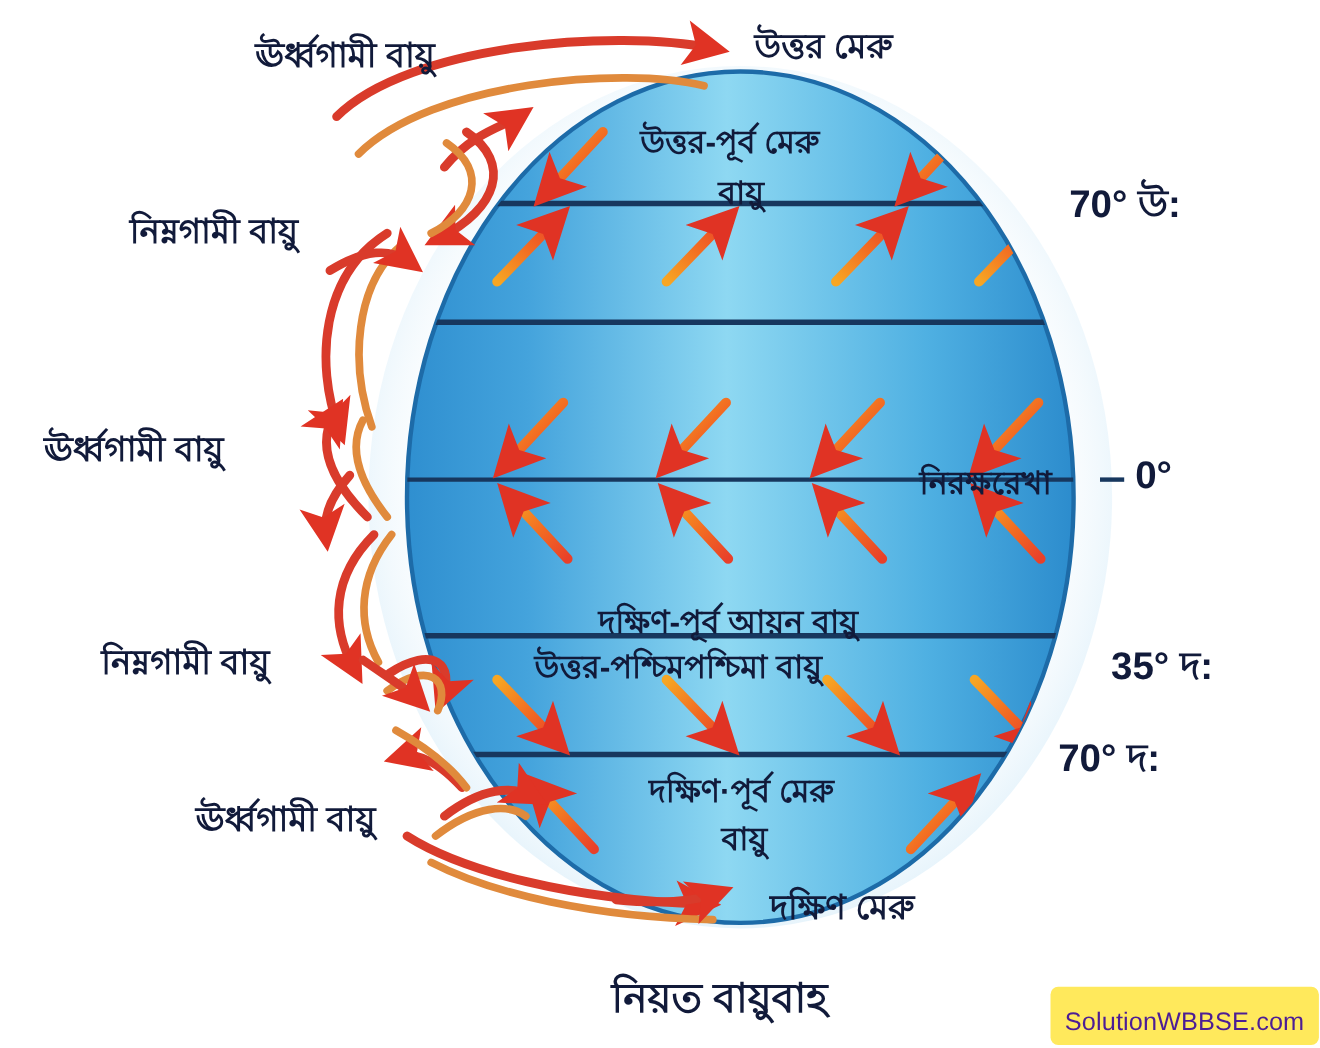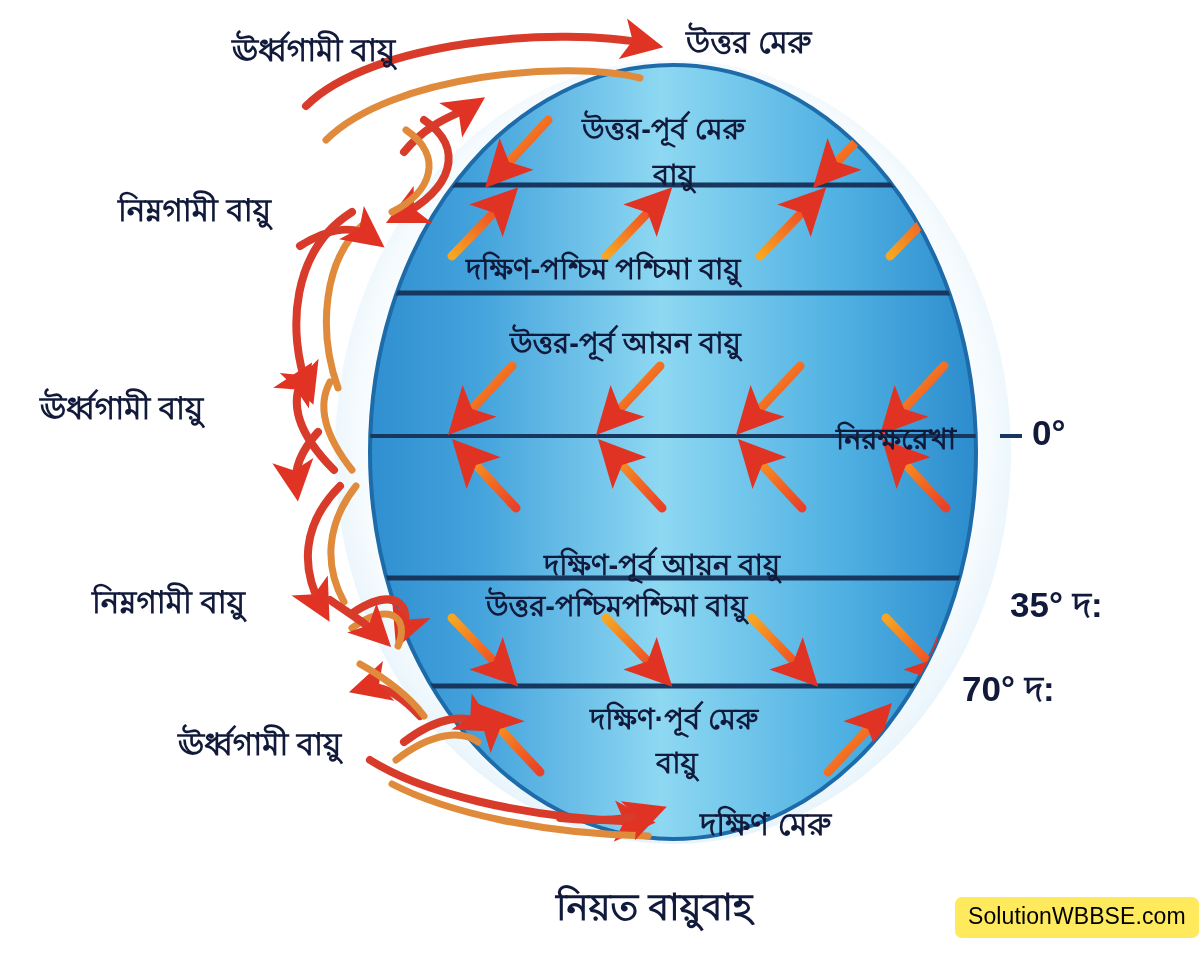--- a/index.html
+++ b/index.html
@@ -34,24 +34,24 @@
   }
   .lbl-outer { font-size: 31px; }
   .lbl-pole  { font-size: 31px; }
   .lbl-band  { font-size: 29px; }
   .lbl-lat   { font-size: 35px; }
   .lbl-eq    { font-size: 29px; }
   .lbl-title { font-size: 37px; }
   .watermark {
     position: absolute;
     background: #ffe95c;
-    color: #000000;
+    color: #4c1d95;
     font-size: 23px;
     font-weight: 400;
-    padding: 6px 13px 8px 13px;
+    padding: 18px 13px 8px 13px;
     border-radius: 7px;
     letter-spacing: .1px;
     font-family: "Liberation Sans", "DejaVu Sans", sans-serif;
     text-align: right;
   }
 </style>
 </head>
 <body>
 
 <div id="stage">
@@ -195,32 +195,31 @@
 
   <div class="lbl lbl-outer" style="left:40px; top:384px;">ঊর্ধ্বগামী বায়ু</div>
 
   <div class="lbl lbl-outer" style="left:92px; top:578px;">নিম্নগামী বায়ু</div>
 
   <div class="lbl lbl-outer" style="left:178px; top:720px;">ঊর্ধ্বগামী বায়ু</div>
 
   <div class="lbl lbl-pole" style="left:686px; top:18px;">উত্তর মেরু</div>
   <div class="lbl lbl-pole" style="left:700px; top:800px;">দক্ষিণ মেরু</div>
 
+  <div class="lbl lbl-lat" style="left:972px; top:158px;">70° উ:</div>
   <div class="lbl lbl-lat" style="left:1032px; top:413px;">0°</div>
   <div class="lbl lbl-lat" style="left:1010px; top:578px;">35° দ:</div>
   <div class="lbl lbl-lat" style="left:962px; top:662px;">70° দ:</div>
 
   <div class="lbl lbl-band" style="left:582px; top:106px;">উত্তর-পূর্ব মেরু</div>
 
   <div class="lbl lbl-eq" style="left:836px; top:416px;">নিরক্ষরেখা</div>
   <div class="lbl lbl-band" style="left:653px; top:152px;">বায়ু</div>
 
-  <div class="lbl lbl-band" style="left:466px; top:246px;">দক্ষিণ-পশ্চিম পশ্চিমা বায়ু</div>
-
-  <div class="lbl lbl-band" style="left:510px; top:320px;">উত্তর-পূর্ব আয়ন বায়ু</div>
+
 
   <div class="lbl lbl-band" style="left:544px; top:512px;margin-top:30px;">দক্ষিণ-পূর্ব আয়ন বায়ু</div>
 
   <div class="lbl lbl-band" style="left:486px; top:583px;">উত্তর-পশ্চিমপশ্চিমা বায়ু</div>
 
   <div class="lbl lbl-band" style="left:590px; top:696px;">দক্ষিণ·পূর্ব মেরু</div>
   <div class="lbl lbl-band" style="left:656px; top:740px;">বায়ু</div>
 
   <div class="lbl lbl-title" style="left:556px; top:878px;">নিয়ত বায়ুবাহ</div>
 

